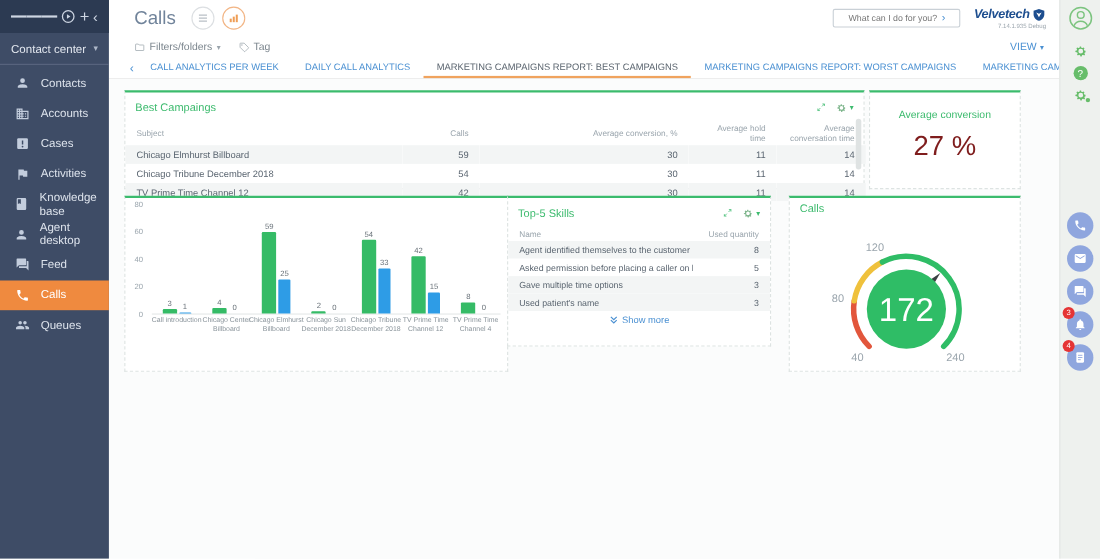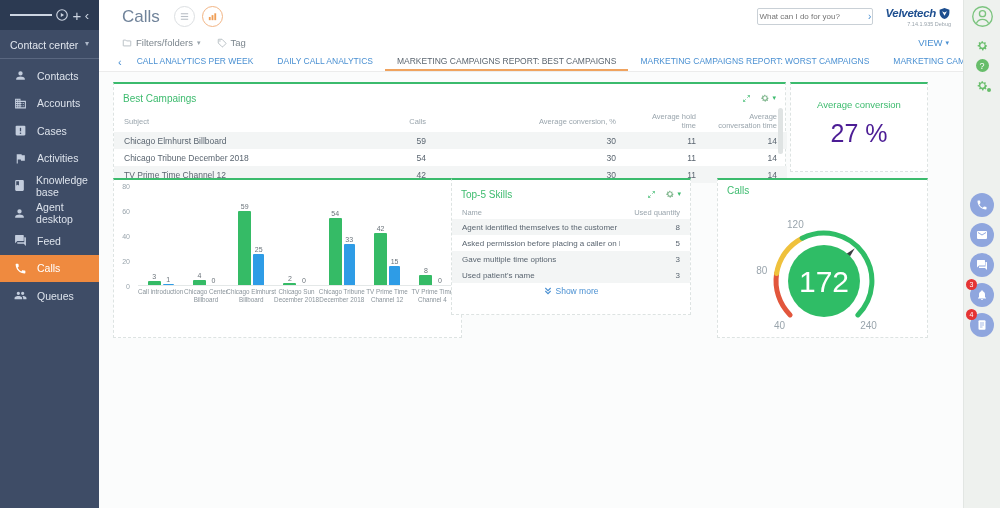--- a/index.html
+++ b/index.html
@@ -22,21 +22,21 @@
   .nav-item .nav-icon svg { width:13px; height:13px; fill:currentColor; }
   .nav-item.active { background:#ef8a3f; color:#fff; }
   .nav-item.active .nav-icon { color:#fff; }
 
   
   .topbar { position:absolute; left:99px; top:0; right:37px; height:33px; background:#fff; display:flex; align-items:center; padding:0 12px 0 23px; }
   .page-title { font-size:17px; font-weight:400; color:#70839a; margin-right:14px; }
   .circle-btn { width:21px; height:21px; border:1px solid #dcdfe2; border-radius:50%; display:flex; align-items:center; justify-content:center; margin-right:7px; color:#b9bfc6; cursor:pointer; }
   .circle-btn svg { width:11px; height:11px; }
   .circle-btn.active { border-color:#f2b585; color:#ef9e56; }
-  .search-box { margin-left:auto; width:116px; height:17px; border:1px solid #c9d0d6; border-radius:2px; display:flex; align-items:center; padding:0 1px; background:#fff; }
+  .search-box { margin-left:auto; width:116px; height:17px; border:1px solid #c9d0d6; border-radius:2px; display:flex; align-items:center; padding:0 13px; background:#fff; }
   .search-box input { border:none; outline:none; flex:1; min-width:0; font-size:8px; color:#8a949d; font-family:"Liberation Sans",sans-serif; }
   .search-go { color:#4a90d2; font-size:10px; line-height:1; cursor:pointer; margin-left:3px; }
   .logo-block { margin-left:12px; display:flex; flex-direction:column; align-items:flex-end; }
   .brand-row { display:flex; align-items:center; gap:2px; }
   .brand-name { font-size:11.5px; font-weight:bold; font-style:italic; color:#1d4e8f; letter-spacing:-0.3px; }
   .brand-shield { width:13px; height:13px; }
   .brand-version { font-size:5.5px; color:#9aa4ac; margin-top:1px; }
 
   .subbar { position:absolute; left:99px; top:33px; right:37px; height:19px; background:#fff; display:flex; align-items:center; padding:0 14px 0 23px; font-size:9.5px; color:#7c868e; }
   .subbar .tool { display:flex; align-items:center; gap:4px; margin-right:16px; cursor:pointer; }
@@ -67,35 +67,35 @@
   table.grid td { font-size:8.5px; color:#5a6570; padding:3.5px 10px; overflow:hidden; white-space:nowrap; }
   table.grid th.num, table.grid td.num { text-align:right; }
   tr.striped { background:#f3f5f5; }
   td.link { color:#4a90d2; cursor:pointer; }
   .show-more { display:flex; align-items:center; justify-content:center; gap:4px; color:#4a90d2; font-size:8.5px; padding:3px 0; cursor:pointer; }
   .show-more svg { width:8px; height:8px; stroke:#4a90d2; fill:none; stroke-width:1.6; }
   .bc-scroll { position:absolute; right:2px; top:24px; width:5px; height:46px; background:#dfe3e3; border-radius:3px; }
 
   #w-avg { left:691px; top:10px; width:138px; height:90px; text-align:center; }
   .avg-title { color:#3dbb6e; font-size:9.5px; margin-top:15px; }
-  .avg-value { color:#4c1d95; font-size:25px; margin-top:9px; font-weight:400; }
+  .avg-value { color:#7f1d1d; font-size:25px; margin-top:9px; font-weight:400; }
 
   #w-chart { left:14px; top:106px; width:349px; height:160px; }
   #bar-area { position:relative; margin:4px 6px 0 24px; height:130px; }
   #bar-plot { position:absolute; left:0; right:0; bottom:28px; height:100px; border-bottom:1px solid #e4e8e8; display:flex; align-items:flex-end; justify-content:space-around; }
   #bar-yaxis { position:absolute; left:-22px; bottom:28px; height:100px; width:18px; }
   .ytick { position:absolute; right:4px; font-size:7px; color:#9aa5ad; }
   .bargroup { position:relative; height:100%; display:flex; align-items:flex-end; justify-content:center; width:46px; }
   .bars { display:flex; align-items:flex-end; gap:2px; }
   .barwrap { display:flex; flex-direction:column; align-items:center; justify-content:flex-end; }
   .barval { font-size:7px; color:#6a737a; margin-bottom:1px; }
   .bar { border-radius:1px 1px 0 0; }
   .barcat { position:absolute; top:100%; margin-top:3px; width:54px; left:50%; transform:translateX(-50%); text-align:center; font-size:6.3px; color:#8a949b; line-height:1.25; }
 
-  #w-skills { left:352px; top:106px; width:240px; height:137px; }
+  #w-skills { left:362px; top:106px; width:240px; height:137px; }
   #w-skills table.grid td { font-size:8px; padding:3.5px 10px; }
   #w-skills table.grid th { font-size:7.5px; }
 
   #w-gauge { left:618px; top:106px; width:211px; height:160px; }
   .gauge-tick { font-size:10px; fill:#9aa5ad; text-anchor:middle; font-family:"Liberation Sans",sans-serif; }
   .gauge-value { font-size:30px; fill:#ffffff; text-anchor:middle; font-family:"Liberation Sans",sans-serif; }
 
   
   .rail { position:absolute; right:0; top:0; width:37px; height:508px; background:#eef1ee; border-left:1px solid #e2e6e3; display:flex; flex-direction:column; align-items:center; padding-top:5px; z-index:3; }
   .rail-avatar svg { width:23px; height:23px; }

